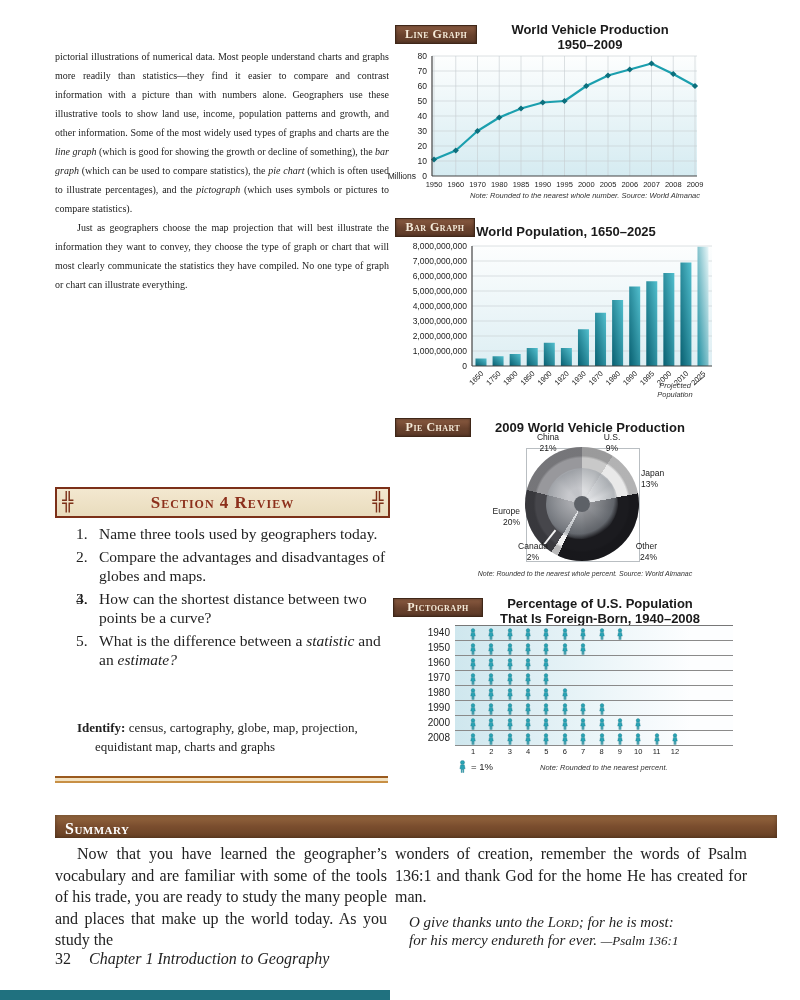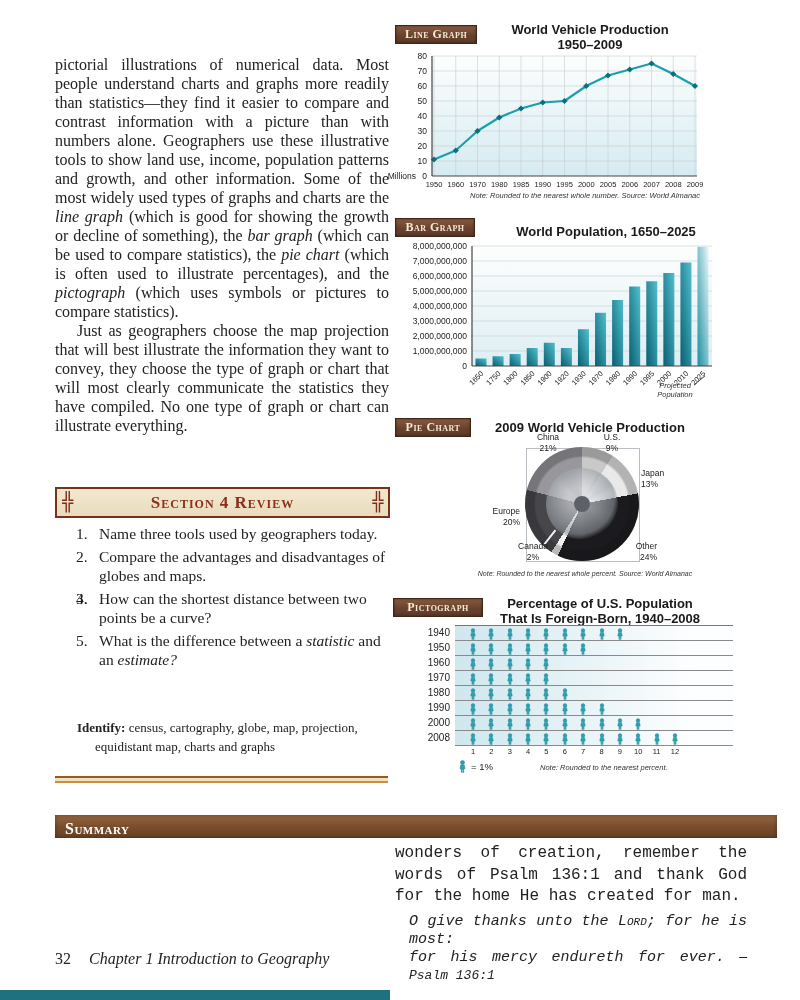--- a/index.html
+++ b/index.html
@@ -3,21 +3,21 @@
 <meta charset="utf-8">
 <style>
   html,body{margin:0;padding:0;background:#ffffff;}
   #page{position:relative;width:800px;height:1000px;background:#ffffff;overflow:hidden;
         font-family:"Liberation Serif",serif;color:#222;}
   .abs{position:absolute;}
   .it{font-style:italic;} .bd{font-weight:bold;} .sc{font-variant:small-caps;}
   .at{font-size:13px;}
 
   
-  #body-text{left:55px;top:47px;width:334px;font-size:16px;line-height:19px;text-align:justify;margin-top:8px;}
+  #body-text{left:55px;top:47px;width:334px;font-size:10px;line-height:19px;text-align:justify;}
   #body-text p{margin:0;}
   #body-text p + p{text-indent:22px;}
 
   
   #review-header{left:55px;top:487px;width:331px;height:27px;
      background:linear-gradient(180deg,#f3e8d0,#e9dcbd);
      border:2px solid #7c3018;display:flex;align-items:center;justify-content:center;}
   .ornament{position:absolute;top:1px;color:#7c3018;font-size:18px;line-height:24px;font-family:"DejaVu Sans",sans-serif;}
   #orn-l{left:5px;} #orn-r{right:5px;}
   #review-title{font-variant:small-caps;font-weight:bold;font-size:17px;letter-spacing:1px;color:#8c2f1b;}
@@ -188,21 +188,21 @@
           <text class="xtick" x="197.75" y="131" text-anchor="middle">2006</text>
           <text class="xtick" x="219.5" y="131" text-anchor="middle">2007</text>
           <text class="xtick" x="241.25" y="131" text-anchor="middle">2008</text>
           <text class="xtick" x="263" y="131" text-anchor="middle">2009</text>
         </g>
       </svg>
   </div>
   <div class="abs c-note" style="left:400px;top:191px;width:300px;text-align:right;">Note: Rounded to the nearest whole number.  Source: World Almanac</div>
 
   <div class="abs badge" style="left:395px;top:218px;width:78px;">Bar Graph</div>
-  <div class="abs c-title" style="left:476px;top:224px;width:260px;">World Population, 1650–2025</div>
+  <div class="abs c-title" style="left:436px;top:224px;width:260px;">World Population, 1650–2025</div>
   <div class="abs" style="left:388px;top:240px;">
     <svg id="bar-svg" width="340" height="152">
         <defs>
           <linearGradient id="bbg" x1="0" y1="0" x2="0" y2="1">
             <stop offset="0" stop-color="#fdfefe"></stop>
             <stop offset="1" stop-color="#ddeef3"></stop>
           </linearGradient>
           <linearGradient id="barg" x1="0" y1="1" x2="1" y2="0">
             <stop offset="0" stop-color="#085f70"></stop>
             <stop offset="1" stop-color="#52bfce"></stop>
@@ -734,21 +734,24 @@
           <path class="pperson" d="M3 5.1 L7 5.1 L7.9 9.6 L6.4 9.6 L6.4 13.8 L5.45 13.8 L5.45 10.2 L4.55 10.2 L4.55 13.8 L3.6 13.8 L3.6 9.6 L2.1 9.6 Z"></path>
         </svg>
       </span>
     <span>= 1%</span>
   </div>
   <div class="abs c-note" style="left:540px;top:763px;width:193px;">Note: Rounded to the nearest percent.</div>
 
   <div class="abs" id="summary-bar">
     <span id="summary-title">Summary</span>
   </div>
-  <div class="abs sum-col" style="left:395px;top:843px;width:352px;font-family:Liberation Mono, monospace;">
+  <div class="abs sum-col" style="left:55px;top:843px;width:332px;">
+    <p><span>Now that you have learned the geographer’s vocabulary and are familiar with some of the tools of his trade, you are ready to study the many people and places that make up the world today.  As you study the</span></p>
+  </div>
+  <div class="abs sum-col" style="left:395px;top:843px;width:352px;">
     <p style="text-indent:0;"><span>wonders of creation, remember the words of Psalm 136:1 and thank God for the home He has created for man.</span></p>
     <div id="quote">
       <div><span>O give thanks unto the </span><span class="sc">Lord</span><span>; for he is most:</span></div>
       <div><span>for his mercy endureth for ever.  </span><span class="at">—Psalm 136:1</span></div>
     </div>
   </div>
 
   <div class="abs" id="footer">
     <span>32</span>
     <span class="ch">Chapter 1 Introduction to Geography</span>

